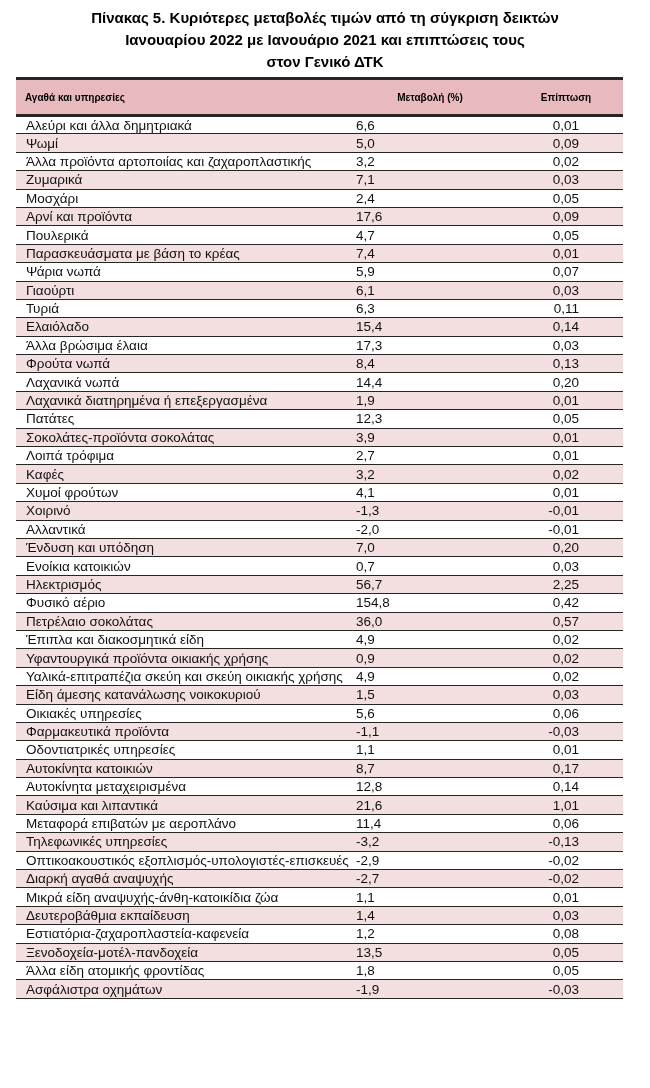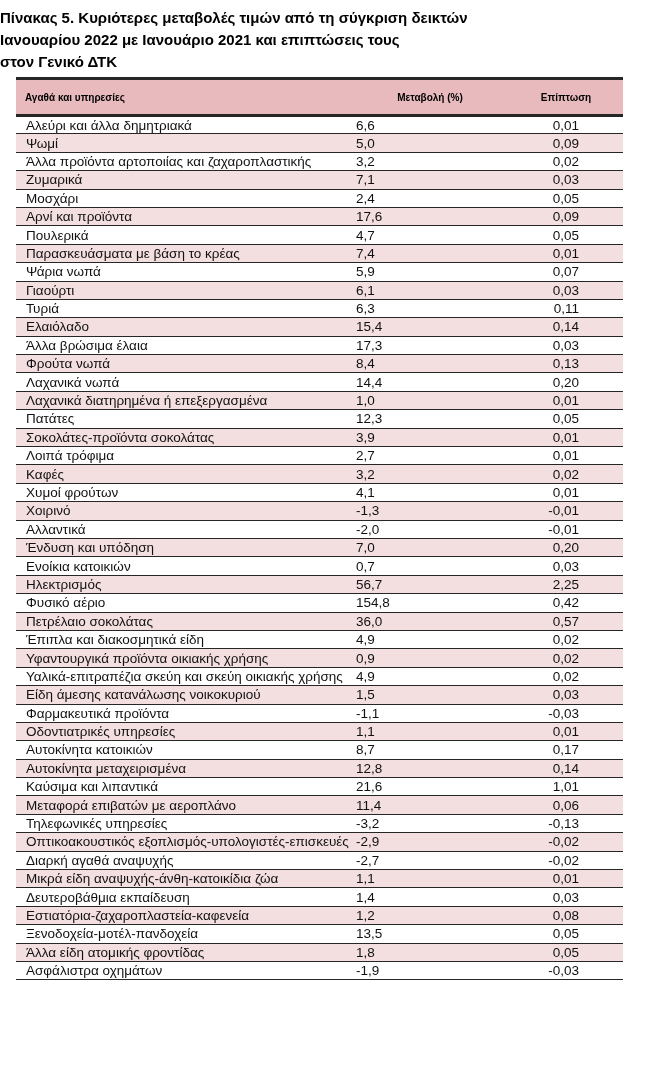--- a/index.html
+++ b/index.html
@@ -14,21 +14,21 @@
     width: 650px;
     height: 1088px;
     background: #ffffff;
     font-family: "Liberation Sans", "DejaVu Sans", sans-serif;
     color: var(--text);
     position: relative;
     overflow: hidden;
   }
   .title {
     padding-top: 7px;
-    text-align: left;
+    text-align: center;
     font-weight: bold;
     font-size: 15px;
     line-height: 22px;
     color: #000000;
   }
   table.price-table {
     position: absolute;
     left: 16px;
     top: 77px;
     width: 607px;
@@ -152,21 +152,21 @@
           <td class="c2">8,4</td>
           <td class="c3">0,13</td>
         </tr>
         <tr>
           <td class="c1">Λαχανικά νωπά</td>
           <td class="c2">14,4</td>
           <td class="c3">0,20</td>
         </tr>
         <tr>
           <td class="c1">Λαχανικά διατηρημένα ή επεξεργασμένα</td>
-          <td class="c2">1,0</td>
+          <td class="c2">1,9</td>
           <td class="c3">0,01</td>
         </tr>
         <tr>
           <td class="c1">Πατάτες</td>
           <td class="c2">12,3</td>
           <td class="c3">0,05</td>
         </tr>
         <tr>
           <td class="c1">Σοκολάτες-προϊόντα σοκολάτας</td>
           <td class="c2">3,9</td>
@@ -234,20 +234,25 @@
         </tr>
         <tr>
           <td class="c1">Υαλικά-επιτραπέζια σκεύη και σκεύη οικιακής χρήσης</td>
           <td class="c2">4,9</td>
           <td class="c3">0,02</td>
         </tr>
         <tr>
           <td class="c1">Είδη άμεσης κατανάλωσης νοικοκυριού</td>
           <td class="c2">1,5</td>
           <td class="c3">0,03</td>
+        </tr>
+        <tr>
+          <td class="c1">Οικιακές υπηρεσίες</td>
+          <td class="c2">5,6</td>
+          <td class="c3">0,06</td>
         </tr>
         <tr>
           <td class="c1">Φαρμακευτικά προϊόντα</td>
           <td class="c2">-1,1</td>
           <td class="c3">-0,03</td>
         </tr>
         <tr>
           <td class="c1">Οδοντιατρικές υπηρεσίες</td>
           <td class="c2">1,1</td>
           <td class="c3">0,01</td>

